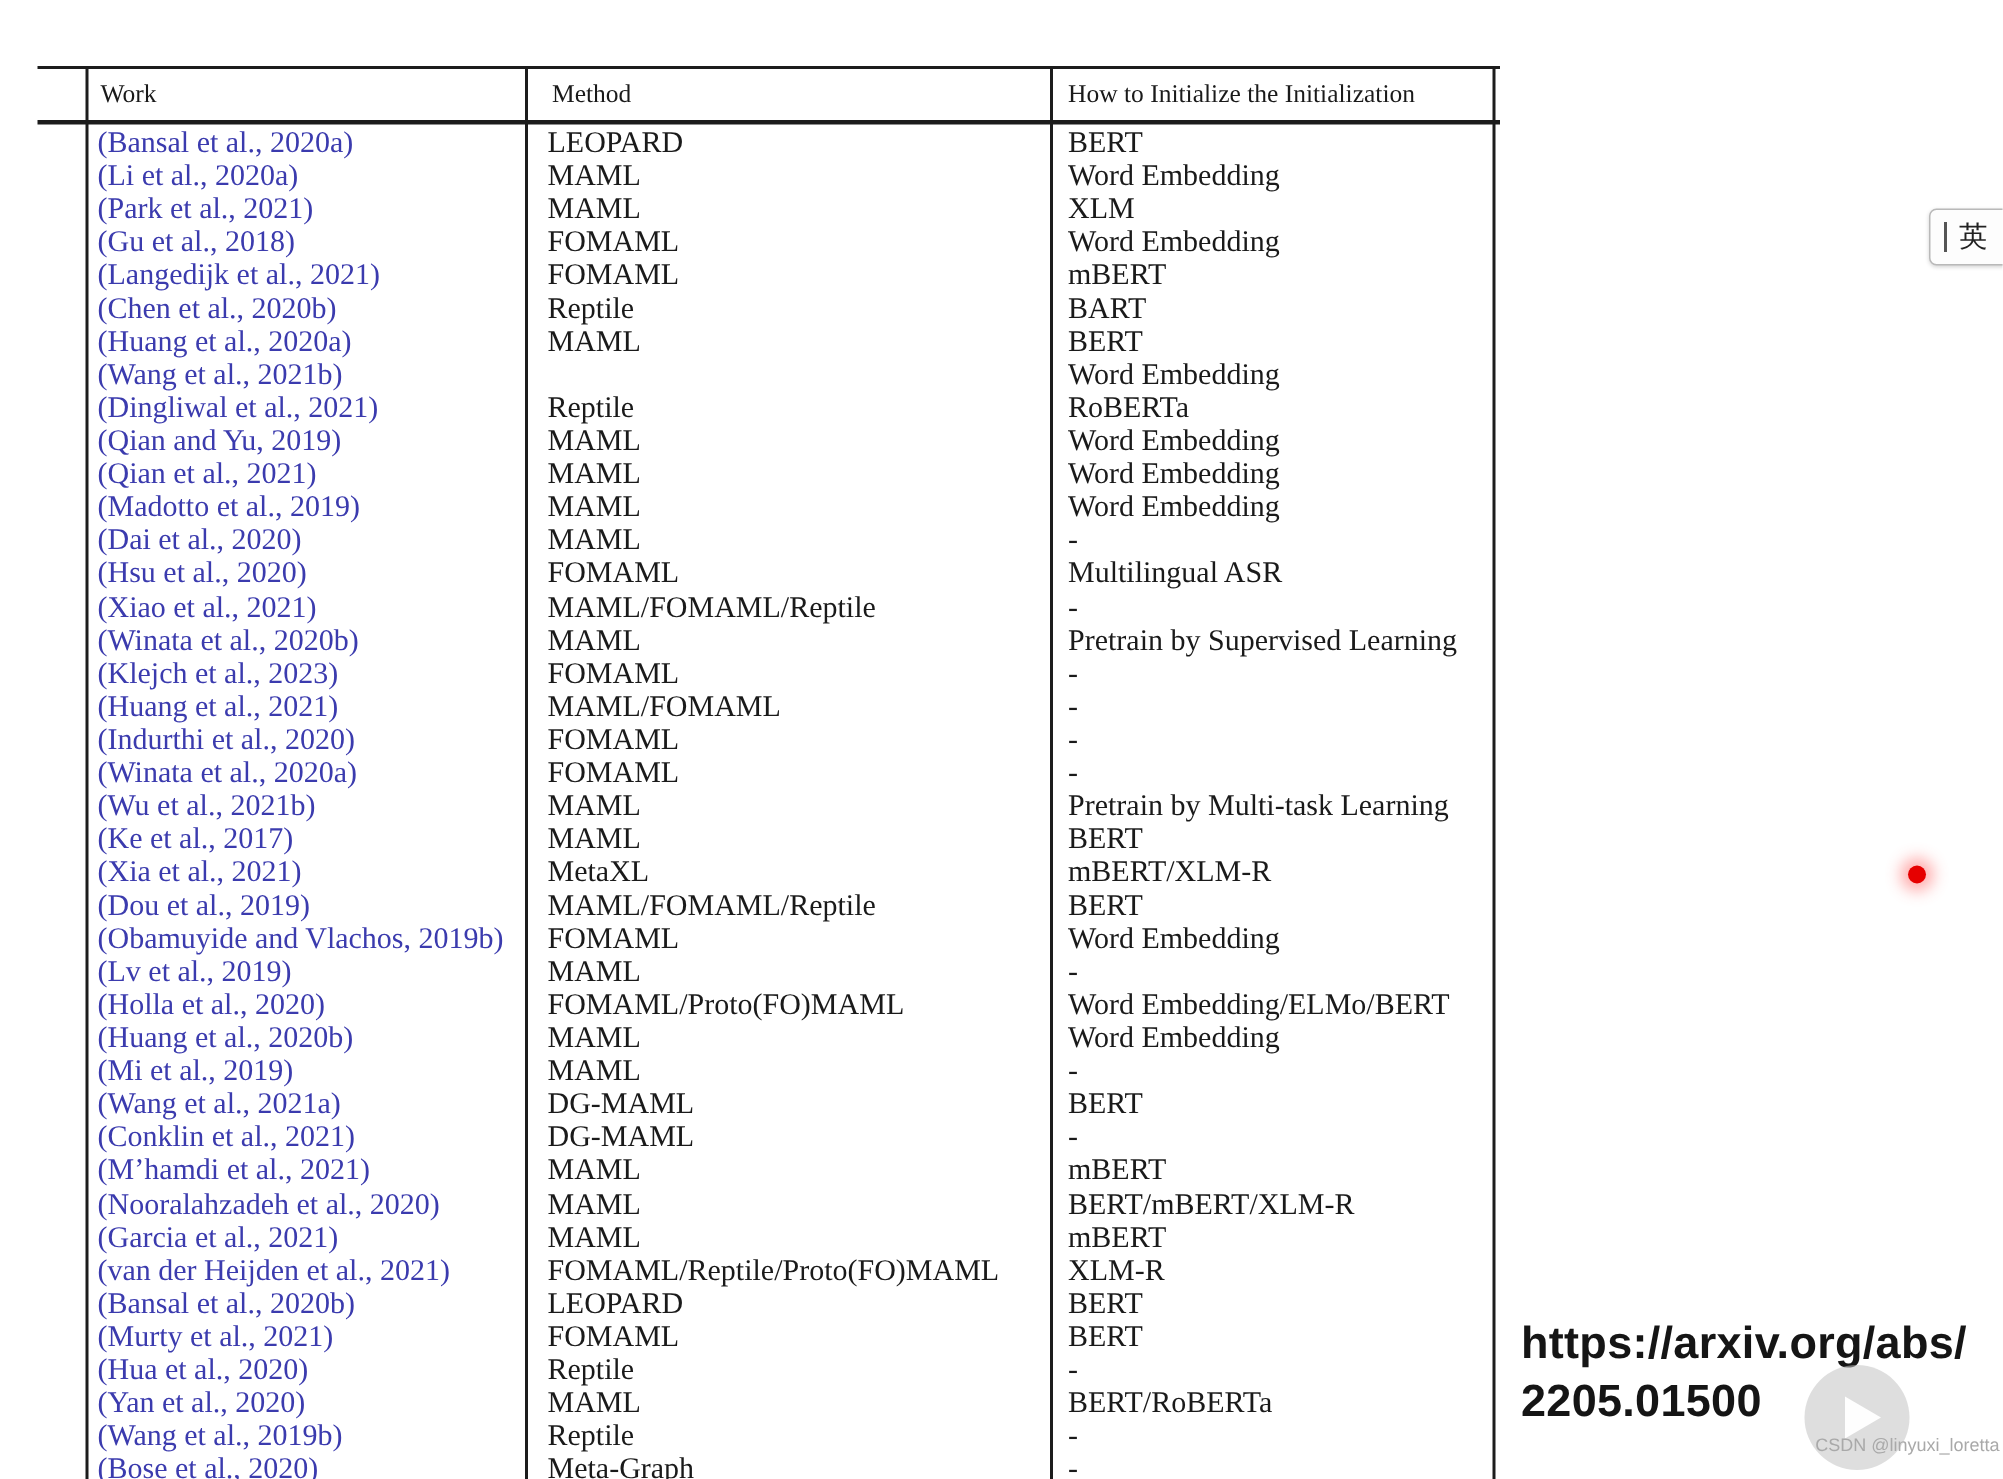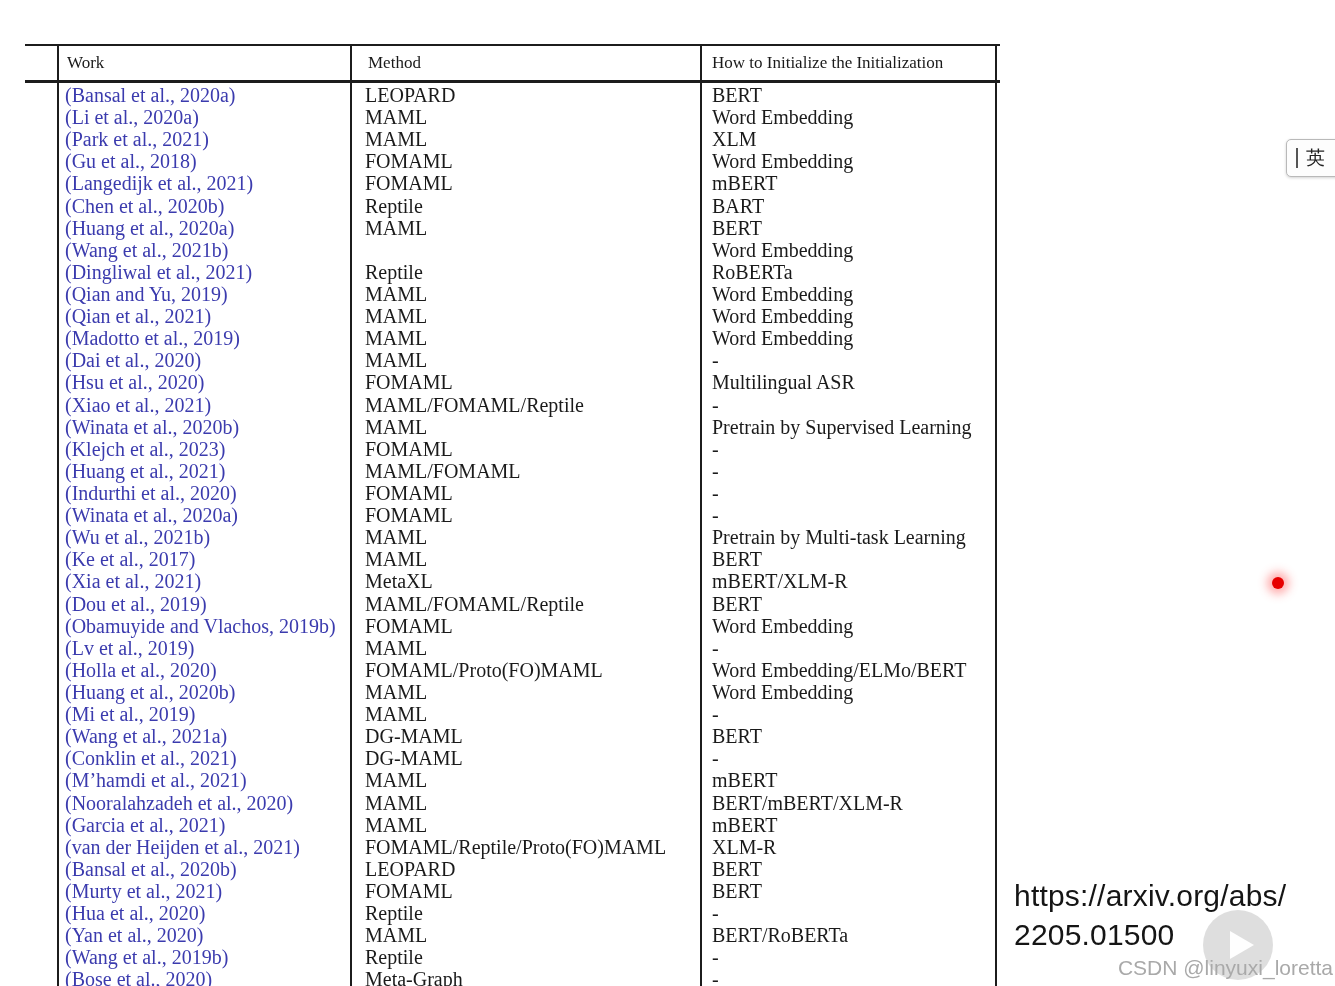--- a/index.html
+++ b/index.html
@@ -44,40 +44,40 @@
 
   .red-dot{
     position:absolute;left:1272px;top:577px;width:12px;height:12px;border-radius:50%;
     background:var(--dot,#e60000);
     box-shadow:0 0 10px 5px rgba(255,70,70,.45);
   }
 
   .arxiv-url{
     position:absolute;left:1014px;top:876px;
     font-family:"Liberation Sans", sans-serif;
-    font-size:30px;line-height:39px;color:#151515;letter-spacing:0.2px;
+    font-size:30px;line-height:39px;color:#151515;letter-spacing:0.2px;font-weight:bold;
   }
   .arxiv-url span{display:block;}
 
   .play-button{
     position:absolute;left:1203px;top:910px;width:70px;height:70px;border-radius:50%;
     background:rgba(195,195,195,0.55);
     display:flex;align-items:center;justify-content:center;
   }
   .play-tri{
     width:0;height:0;margin-left:7px;
     border-left:24px solid rgba(255,255,255,0.95);
     border-top:14px solid transparent;
     border-bottom:14px solid transparent;
   }
 
   .watermark{
     position:absolute;right:2px;top:956px;
     font-family:"Liberation Sans", sans-serif;
-    font-size:21px;color:#a9a9a9;white-space:nowrap;
+    font-size:12px;color:#a9a9a9;white-space:nowrap;
   }
 </style>
 </head>
 <body style="--link: #3b3bae; --dot: #e60000;">
 
 <div class="table-wrap">
   <div class="hrule top"></div>
   <div class="hrule head"></div>
   <div class="hrule bottom"></div>
   <div class="hrule bottom2"></div>

